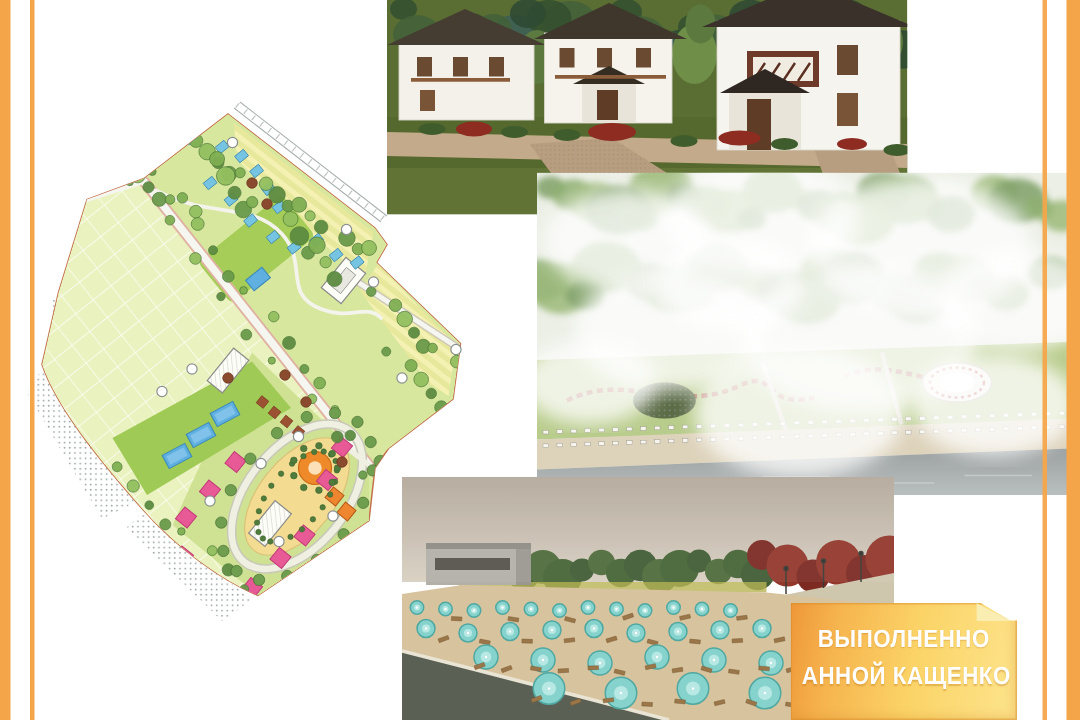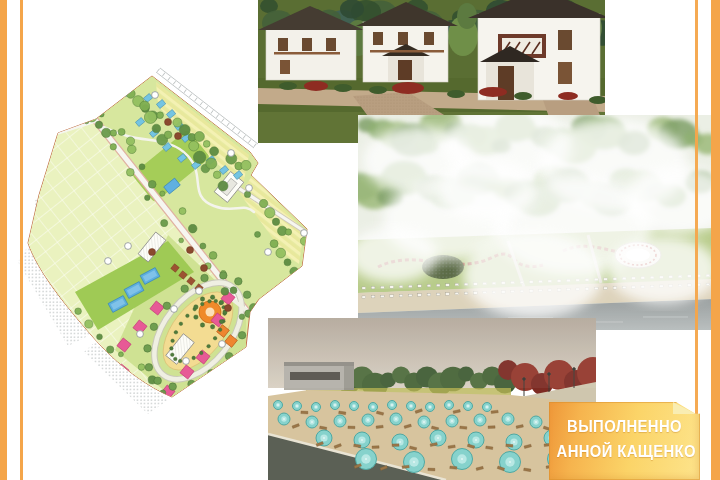--- a/index.html
+++ b/index.html
@@ -13,21 +13,21 @@
   .stripe.l-thin{left:20px;width:3px;}
   .stripe.r-thin{left:695px;width:3px;opacity:.95;}
   .stripe.r-thick{left:711px;width:9px;}
   svg.plan{position:absolute;left:0;top:0;width:720px;height:480px;z-index:1;}
   .fig{position:absolute;overflow:hidden;}
   .fig svg{display:block;width:100%;height:100%;}
   #fig-cottages{left:258px;top:0;width:347px;height:143px;z-index:2;}
   #fig-park{left:358px;top:115px;width:355px;height:215px;z-index:3;}
   #fig-beach{left:268px;top:318px;width:328px;height:162px;z-index:4;}
   .badge{
-    position:absolute;left:549px;top:402px;width:151px;height:78px;z-index:50;
+    position:absolute;left:527px;top:402px;width:151px;height:78px;z-index:50;
     background:linear-gradient(100deg,var(--badge-outer,#ee9739) 0%,#f6b44e 20%,var(--badge-inner,#fbd468) 55%,#fde48c 100%);
     clip-path:polygon(0% 0%,84% 0%,97% 15%,100% 15%,100% 100%,0% 100%);
     box-shadow:inset 0 0 0 1px rgba(214,140,40,.45), inset -3px -3px 6px rgba(210,130,40,.25);
   }
   .badge .fold{
     position:absolute;left:82%;top:0;width:16%;height:16%;
     background:#f9edb2;clip-path:polygon(0 0,100% 100%,0 100%);
   }
   .badge .txt{
     position:absolute;left:0;right:0;top:12px;text-align:center;

